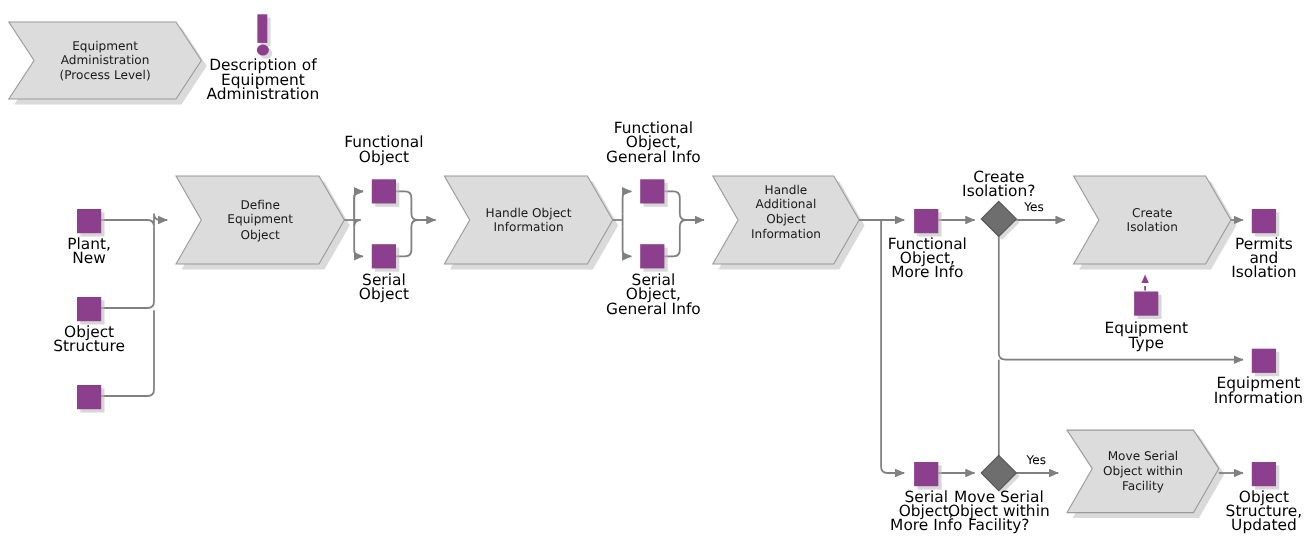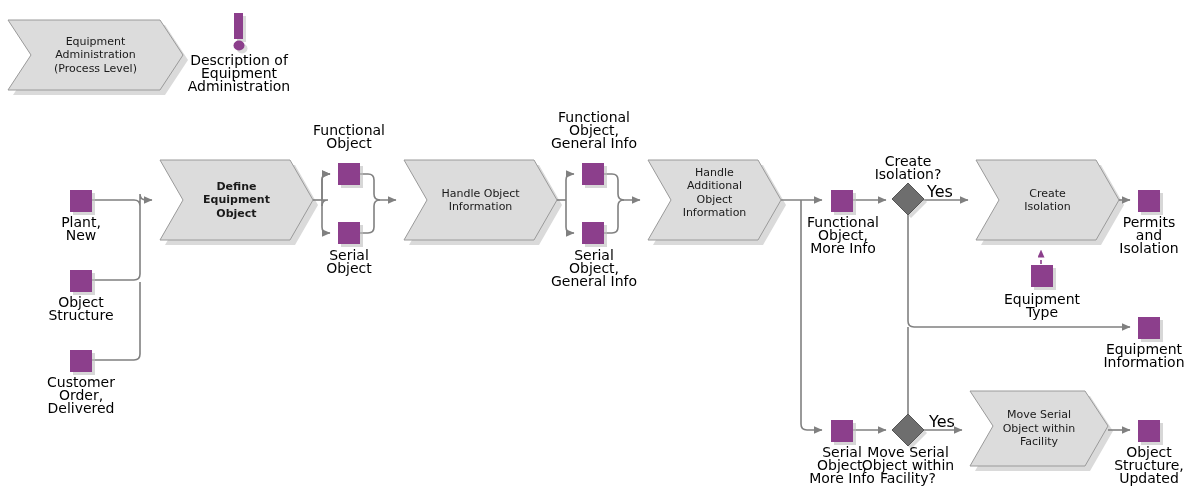--- a/index.html
+++ b/index.html
@@ -42,21 +42,21 @@
     color: #1a1a1a;
     text-align: center;
     white-space: pre-line;
     display: flex;
     align-items: center;
     justify-content: center;
   }
   .edge-lbl {
     position: absolute;
     font-family: "DejaVu Sans", sans-serif;
-    font-size: 16px;
+    font-size: 11px;
     color: #000000;
     text-align: center;
   }
 </style>
 </head>
 <body>
 
 <div id="canvas">
 
   <svg class="layer" viewBox="0 0 1189 499">
@@ -214,25 +214,22 @@
   <div class="lbl" style="left:179px; top:54px; width:120px;">Description of
 Equipment
 Administration</div>
 
   <div class="lbl" style="left:41px; top:216px; width:80px;">Plant,
 New</div>
 
   <div class="lbl" style="left:41px; top:296px; width:80px;">Object
 Structure</div>
 
-  <div class="lbl" style="left:41px; top:376px; width:80px;">Customer
-Order,
-Delivered</div>
-
-  <div class="shape-text" style="left:183px; top:160px; width:107px; height:80px;font-weight:bold;">Define
+
+  <div class="shape-text" style="left:183px; top:160px; width:107px; height:80px;">Define
 Equipment
 Object</div>
 
   <div class="shape-text" style="left:427px; top:160px; width:107px; height:80px;">Handle Object
 Information</div>
 
   <div class="shape-text" style="left:671px; top:160px; width:87px; height:65px;">Handle
 Additional
 Object
 Information</div>

